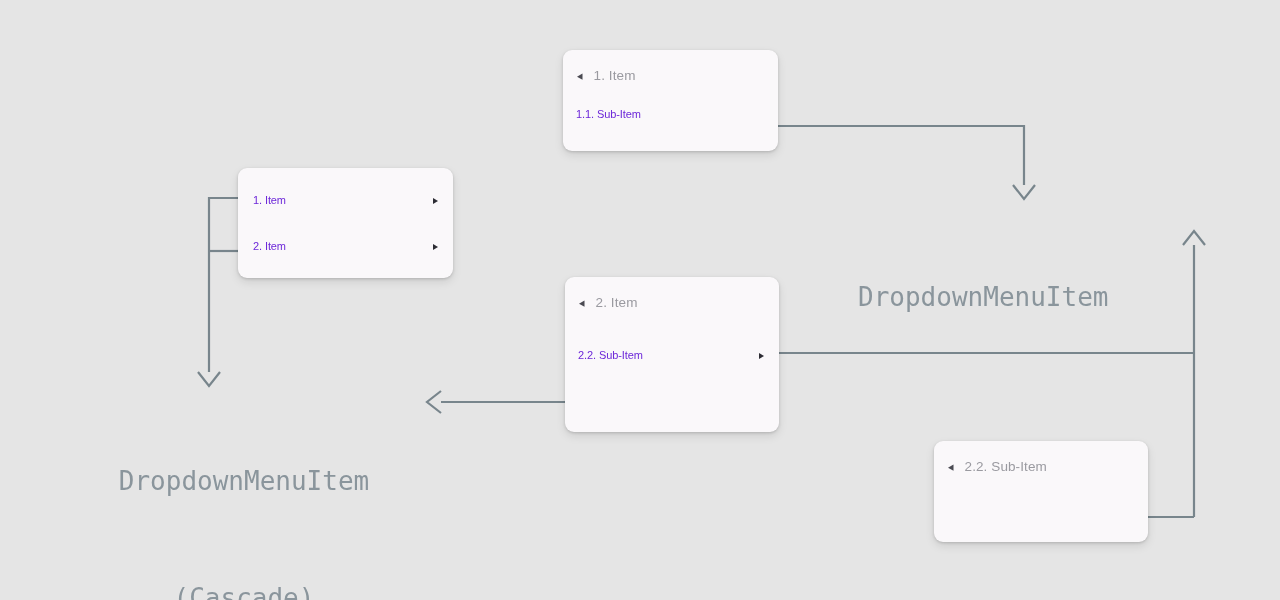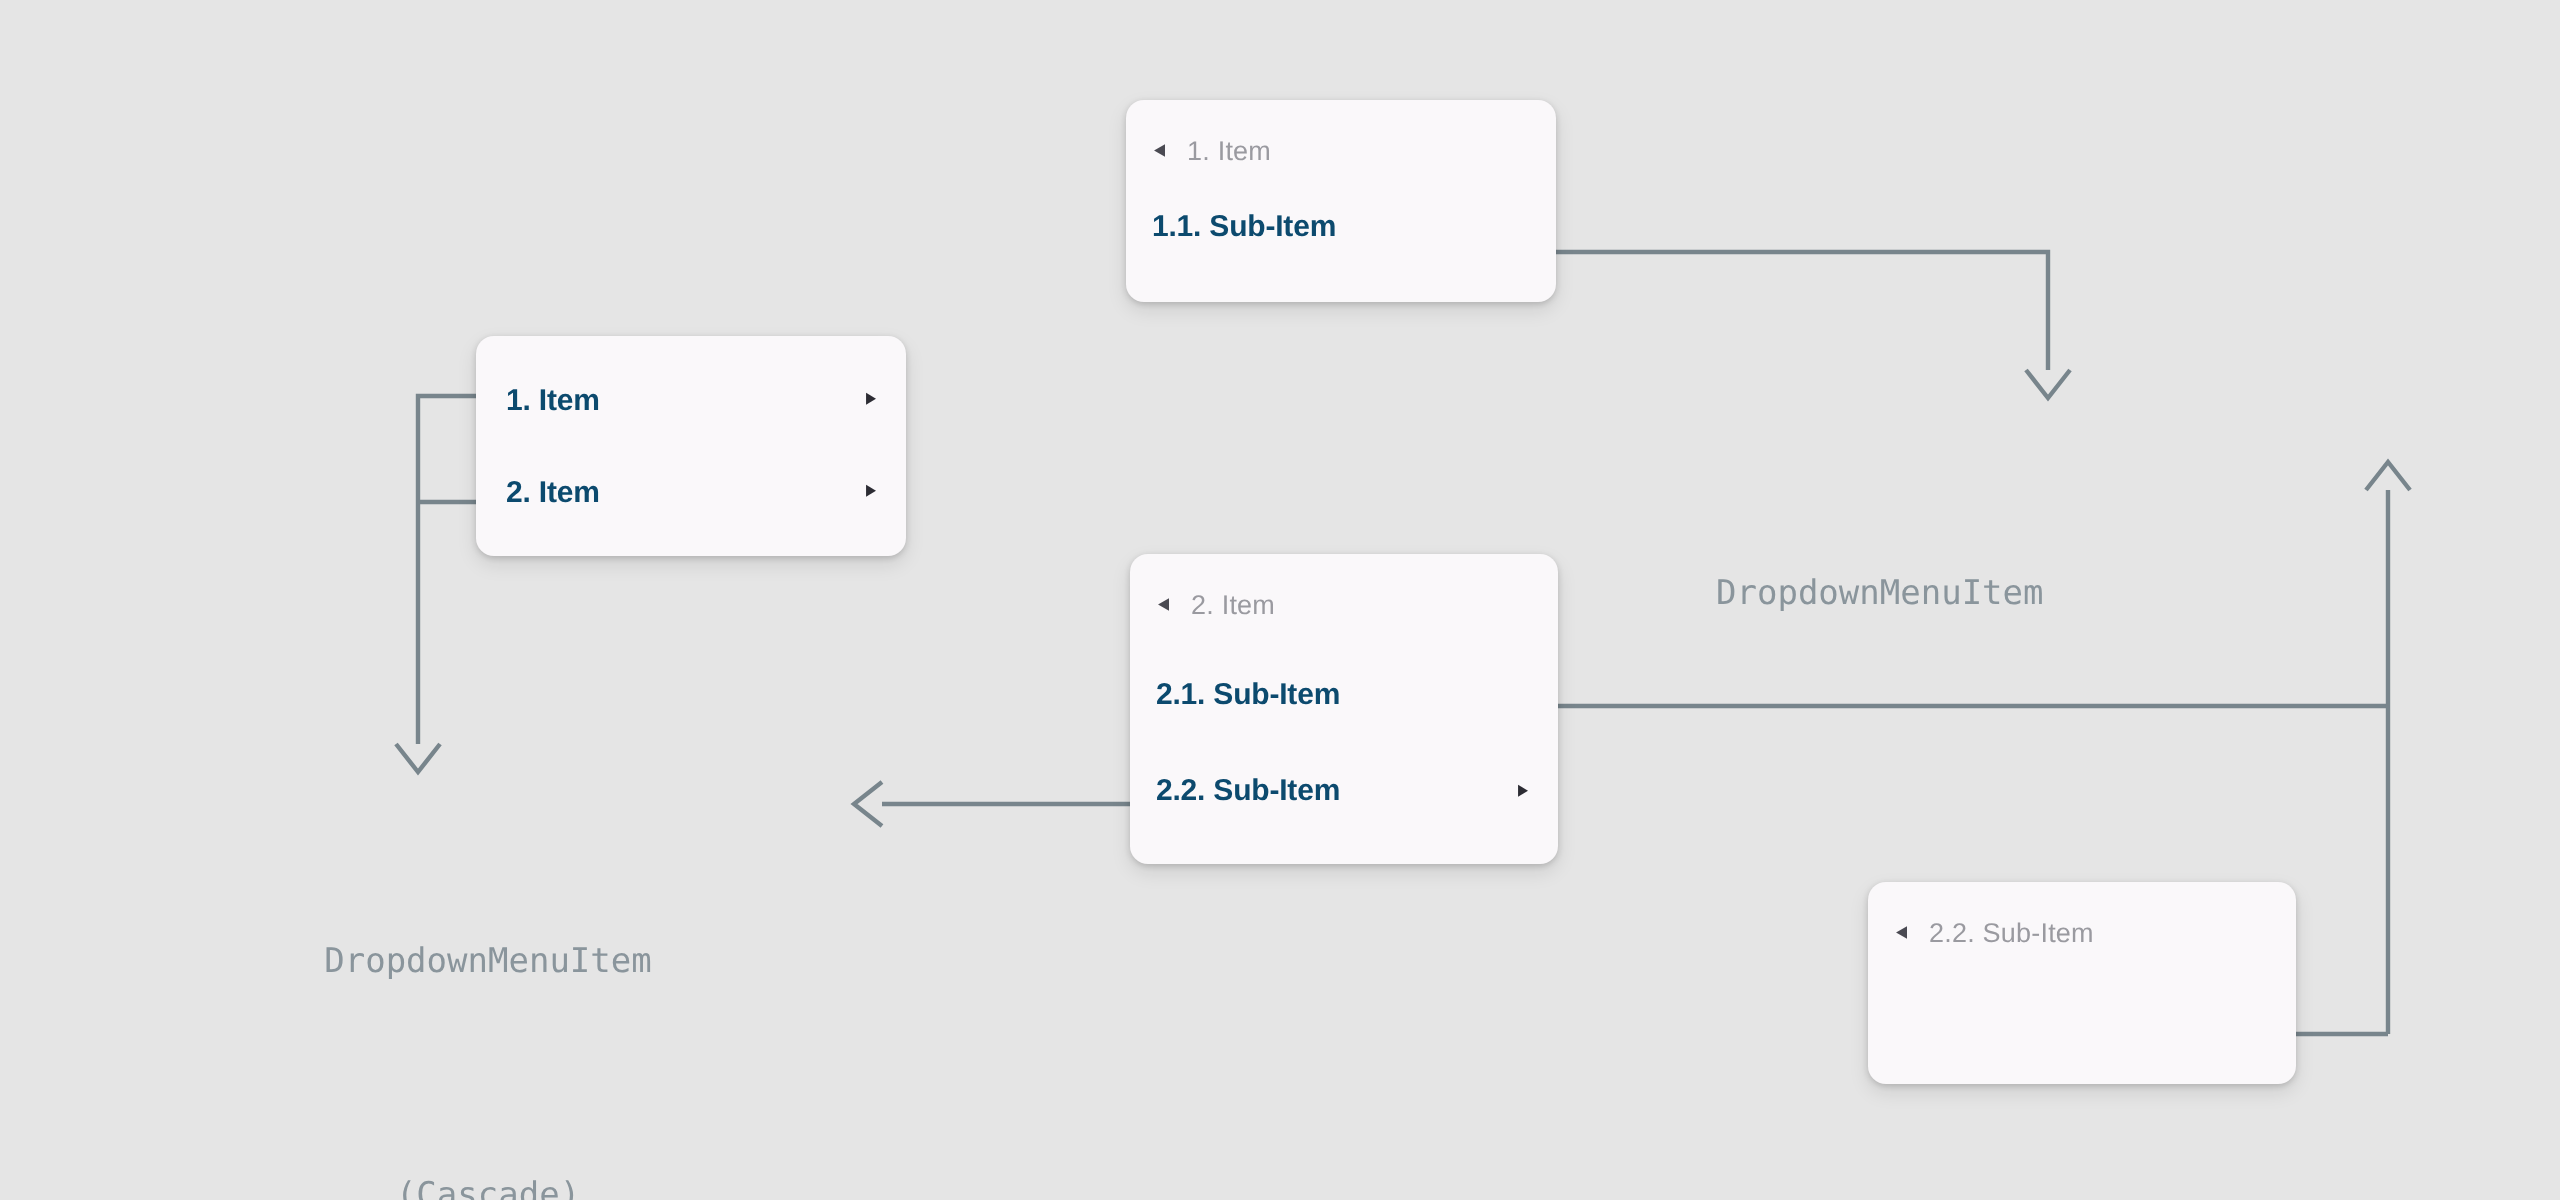--- a/index.html
+++ b/index.html
@@ -59,23 +59,23 @@
   }
   .menu-row {
     display: flex;
     align-items: center;
     justify-content: space-between;
     height: 41px;
     padding: 0 13px 0 13px;
     box-sizing: border-box;
   }
   .menu-row-label {
-    color: #0c4a6e;
-    font-size: 15px;
-    font-weight: bold;
+    color: #6d28d9;
+    font-size: 11px;
+    font-weight: normal;
     letter-spacing: -0.1px;
   }
   .submenu-caret {
     color: #2c2c33;
     font-size: 10px;
     line-height: 1;
     transform: scaleY(1.2);
     margin-right: 2px;
   }
   .spacer-7 { height: 7px; }
@@ -87,21 +87,21 @@
   #panel-sub22     { left: 934px; top: 441px;  width: 214px; height: 101px; }
 
   #panel-root .menu-row:first-of-type { margin-top: 9px; }
   #panel-root .menu-row { height: 46px; padding: 0 13px 0 15px; }
 
   
   .annotation {
     position: absolute;
     font-family: "DejaVu Sans Mono", monospace;
     color: #8a959c;
-    font-size: 17px;
+    font-size: 26px;
     letter-spacing: 0px;
     line-height: 39px;
     white-space: pre;
   }
   #label-cascade {
     left: 68px;
     top: 384px;
     width: 352px;
     text-align: center;
   }
@@ -159,24 +159,20 @@
       <span class="submenu-caret"></span>
     </div>
   </div>
 
   <div class="panel" id="panel-item2">
     <div class="panel-header">
       <span class="back-caret">◂</span>
       <span class="panel-header-label">2. Item</span>
     </div>
     <div class="spacer-7"></div>
-    <div class="menu-row">
-      <span class="menu-row-label">2.1. Sub-Item</span>
-      <span class="submenu-caret"></span>
-    </div>
     <div class="spacer-7"></div>
     <div class="menu-row">
       <span class="menu-row-label">2.2. Sub-Item</span>
       <span class="submenu-caret">▸</span>
     </div>
   </div>
 
   <div class="panel" id="panel-sub22">
     <div class="panel-header">
       <span class="back-caret">◂</span>

